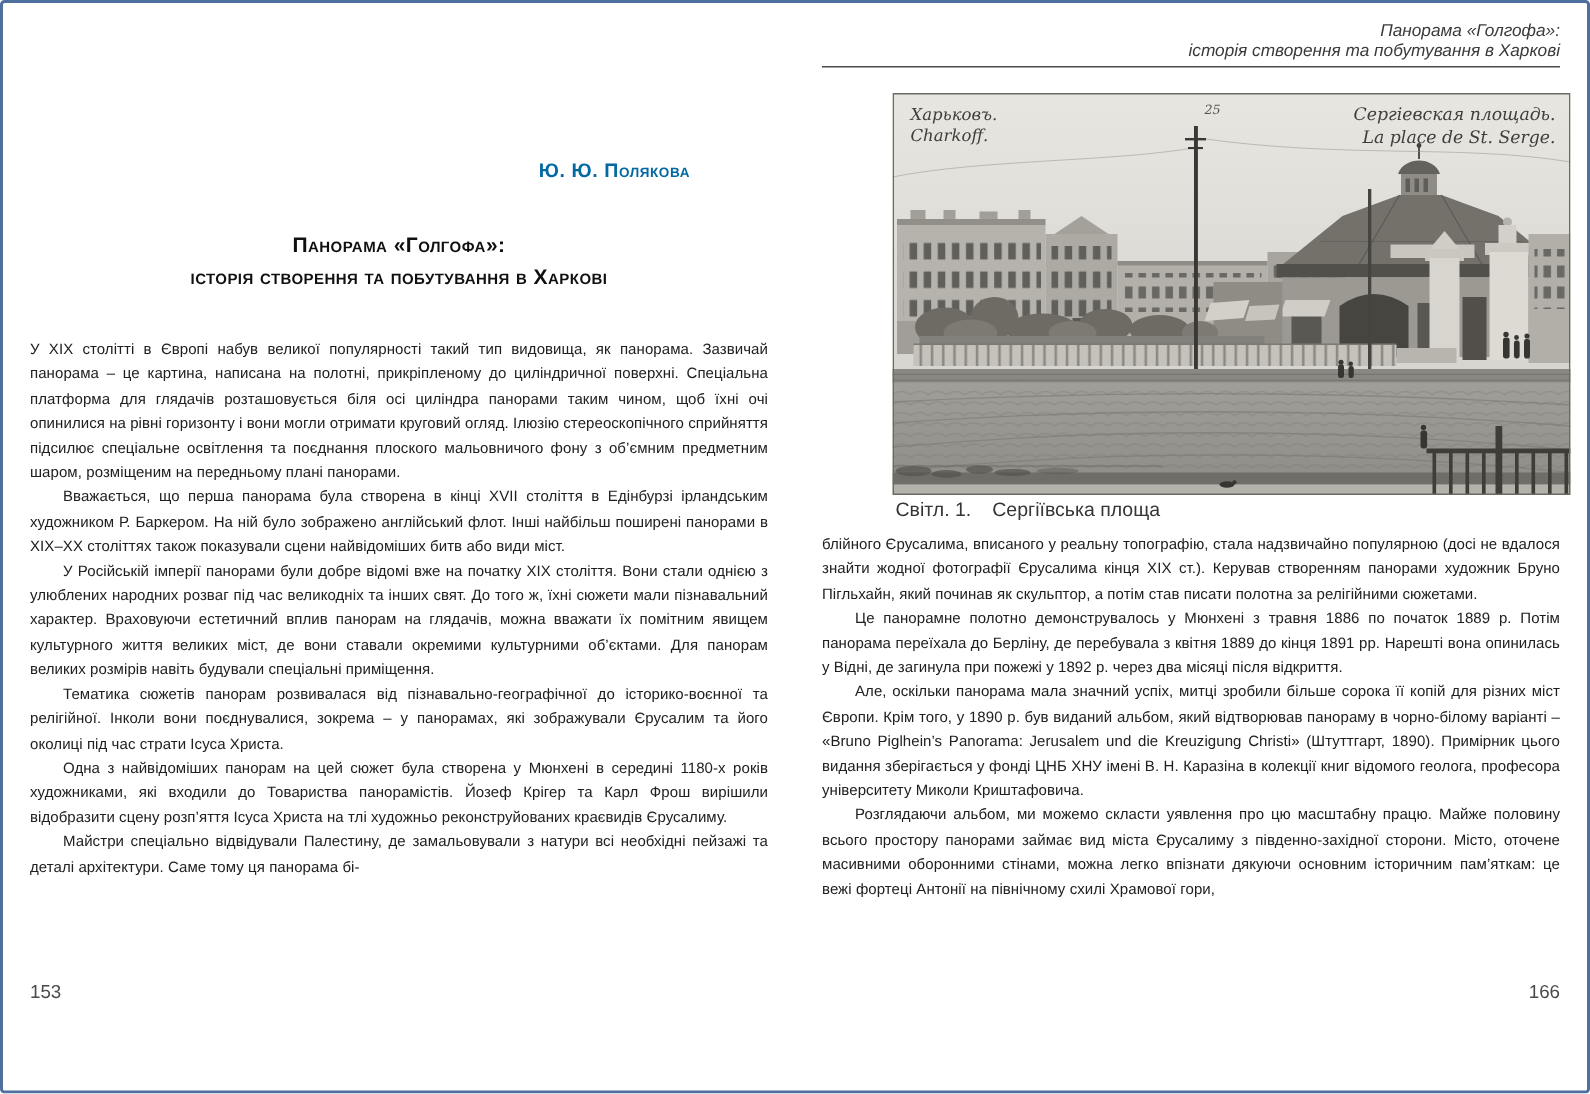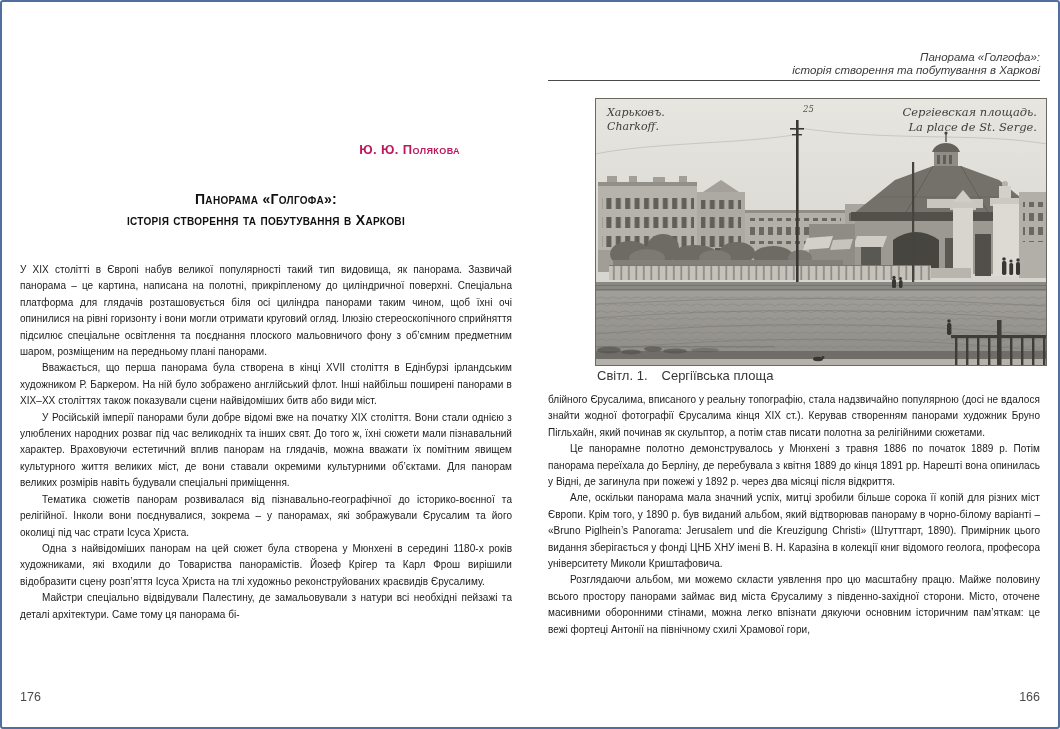--- a/index.html
+++ b/index.html
@@ -7,37 +7,37 @@
     width:1060px; height:729px; position:relative;
     background:#ffffff; overflow:hidden;
     font-family:"Liberation Sans", sans-serif;
     color:#1f1f1f;
   }
   .frame {
     position:absolute; inset:0; box-sizing:border-box;
     border:2px solid var(--frame-border, #4f6f9f);
     border-radius:3px; pointer-events:none; z-index:10;
   }
-  .page { position:absolute; top:0; height:685px; width:492px;margin-top:36px; }
+  .page { position:absolute; top:0; height:685px; width:492px; }
   .page-left  { left:20px; }
   .page-right { left:548px; }
 
   .running-head {
     position:absolute; left:0; right:0; top:0; height:45px;
     display:flex; align-items:flex-end;
     border-bottom:1.4px solid var(--rule, #4a4a4a);
     font-style:italic; font-size:11.5px; line-height:13px; color:#3a3a3a;
     padding-bottom:3px; box-sizing:border-box;
   }
   .running-head.rh-right { justify-content:flex-end; text-align:right; }
 
   .author {
     position:absolute; top:106px; right:52px;
     font-variant:small-caps; font-weight:bold; font-size:13px;
-    letter-spacing:.4px; color:#be185d;
+    letter-spacing:.4px; color:#0369a1;
   }
   .article-title {
     position:absolute; top:153px; left:0; right:0; margin:0;
     text-align:center; font-variant:small-caps; font-weight:bold;
     font-size:14px; line-height:21px; color:#101010; letter-spacing:.3px;
   }
   .body-text { position:absolute; left:0; right:0; }
   .body-left  { top:226px; }
   .body-right { top:356px; }
   .body-text p {
@@ -74,21 +74,21 @@
   <div class="author">Ю. Ю. Полякова</div>
   <h1 class="article-title"><span>Панорама «Голгофа»:</span><br><span>історія створення та побутування в Харкові</span></h1>
   <div class="body-text body-left">
     <p class="first">У XIX столітті в Європі набув великої популярності такий тип видовища, як панорама. Зазвичай панорама – це картина, написана на полотні, прикріпленому до циліндричної поверхні. Спеціальна платформа для глядачів розташовується біля осі циліндра панорами таким чином, щоб їхні очі опинилися на рівні горизонту і вони могли отримати круговий огляд. Ілюзію стереоскопічного сприйняття підсилює спеціальне освітлення та поєднання плоского мальовничого фону з об’ємним предметним шаром, розміщеним на передньому плані панорами.</p>
     <p>Вважається, що перша панорама була створена в кінці XVII століття в Едінбурзі ірландським художником Р. Баркером. На ній було зображено англійський флот. Інші найбільш поширені панорами в XIX–XX століттях також показували сцени найвідоміших битв або види міст.</p>
     <p>У Російській імперії панорами були добре відомі вже на початку XIX століття. Вони стали однією з улюблених народних розваг під час великодніх та інших свят. До того ж, їхні сюжети мали пізнавальний характер. Враховуючи естетичний вплив панорам на глядачів, можна вважати їх помітним явищем культурного життя великих міст, де вони ставали окремими культурними об’єктами. Для панорам великих розмірів навіть будували спеціальні приміщення.</p>
     <p>Тематика сюжетів панорам розвивалася від пізнавально-географічної до історико-воєнної та релігійної. Інколи вони поєднувалися, зокрема – у панорамах, які зображували Єрусалим та його околиці під час страти Ісуса Христа.</p>
     <p>Одна з найвідоміших панорам на цей сюжет була створена у Мюнхені в середині 1180-х років художниками, які входили до Товариства панорамістів. Йозеф Крігер та Карл Фрош вирішили відобразити сцену розп’яття Ісуса Христа на тлі художньо реконструйованих краєвидів Єрусалиму.</p>
     <p>Майстри спеціально відвідували Палестину, де замальовували з натури всі необхідні пейзажі та деталі архітектури. Саме тому ця панорама бі-</p>
   </div>
-  <div class="page-num num-left">176</div>
+  <div class="page-num num-left">153</div>
 </div>
 
 <div class="page page-right">
   <div class="running-head rh-right">
     <span><span>Панорама «Голгофа»:</span><br><span>історія створення та побутування в Харкові</span></span>
   </div>
 
   <figure class="postcard">
     <svg width="452" height="268" viewBox="0 0 452 268" xmlns="http://www.w3.org/2000/svg">
       <defs>

